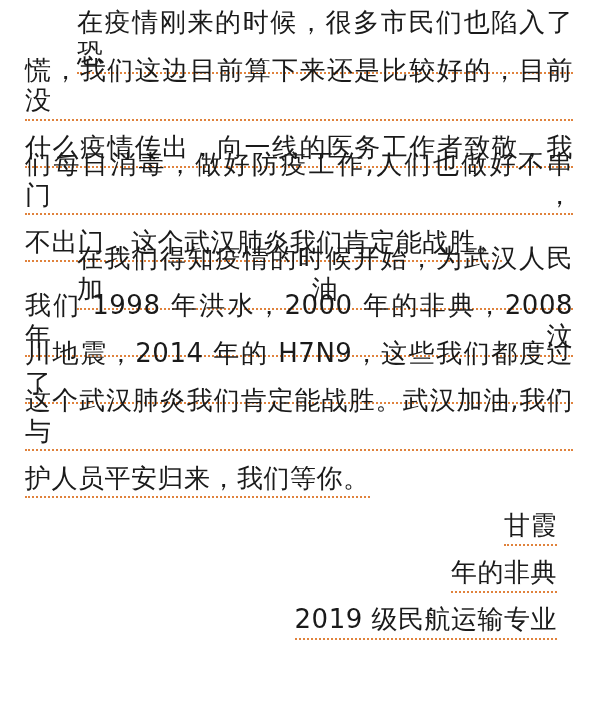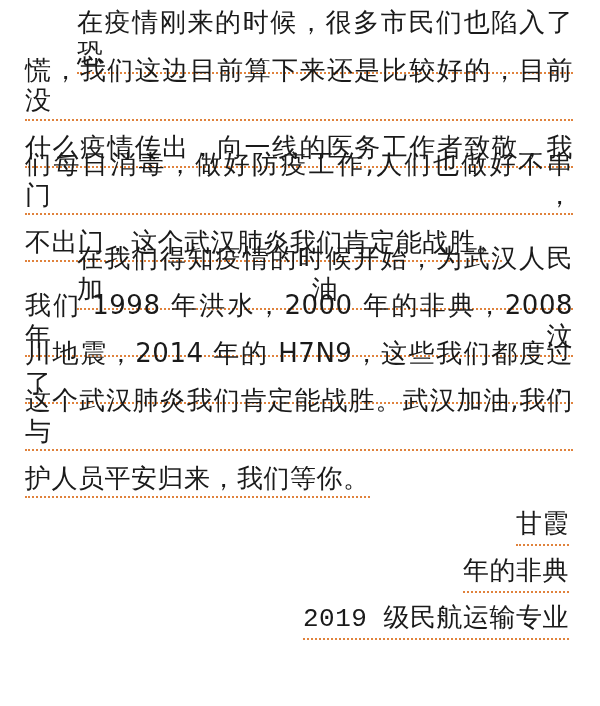--- a/index.html
+++ b/index.html
@@ -44,22 +44,21 @@
     text-align-last: justify;
     white-space: normal;
   }
   
   .line.indent .txt {
     left: 52px;
   }
   
   .line.sig .txt {
     left: auto;
-    right: 4px;
-    font-family: Liberation Mono, monospace;
+    right: 16px;
   }
 </style>
 </head>
 <body>
 
 <div class="page">
   <div>
       <div class="line justify indent">
         <span class="txt">在疫情刚来的时候，很多市民们也陷入了恐</span>
       </div>

